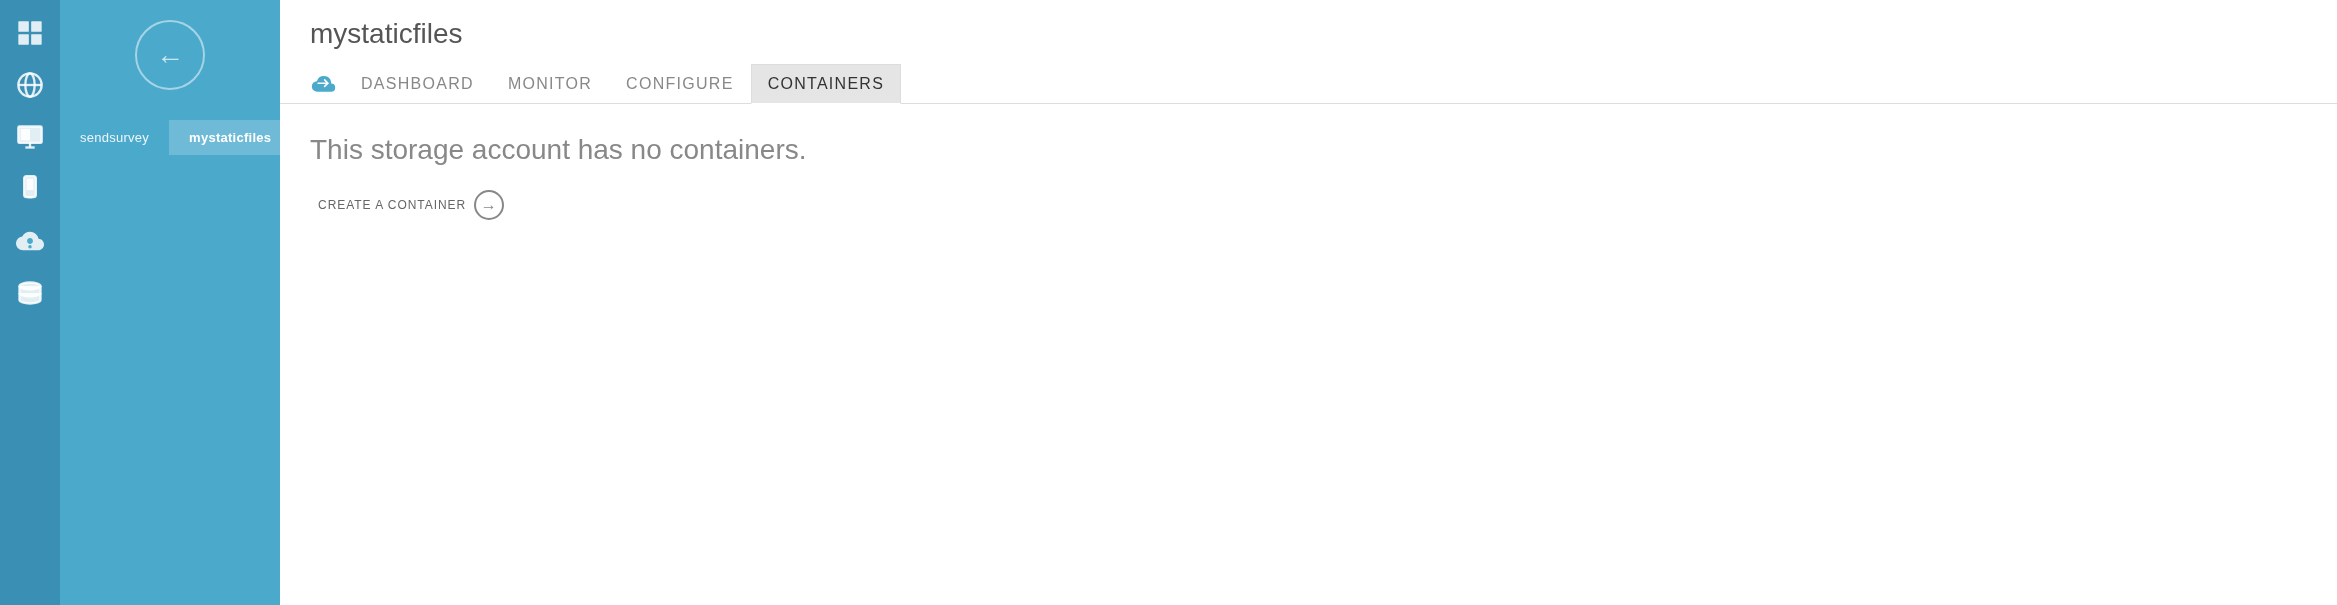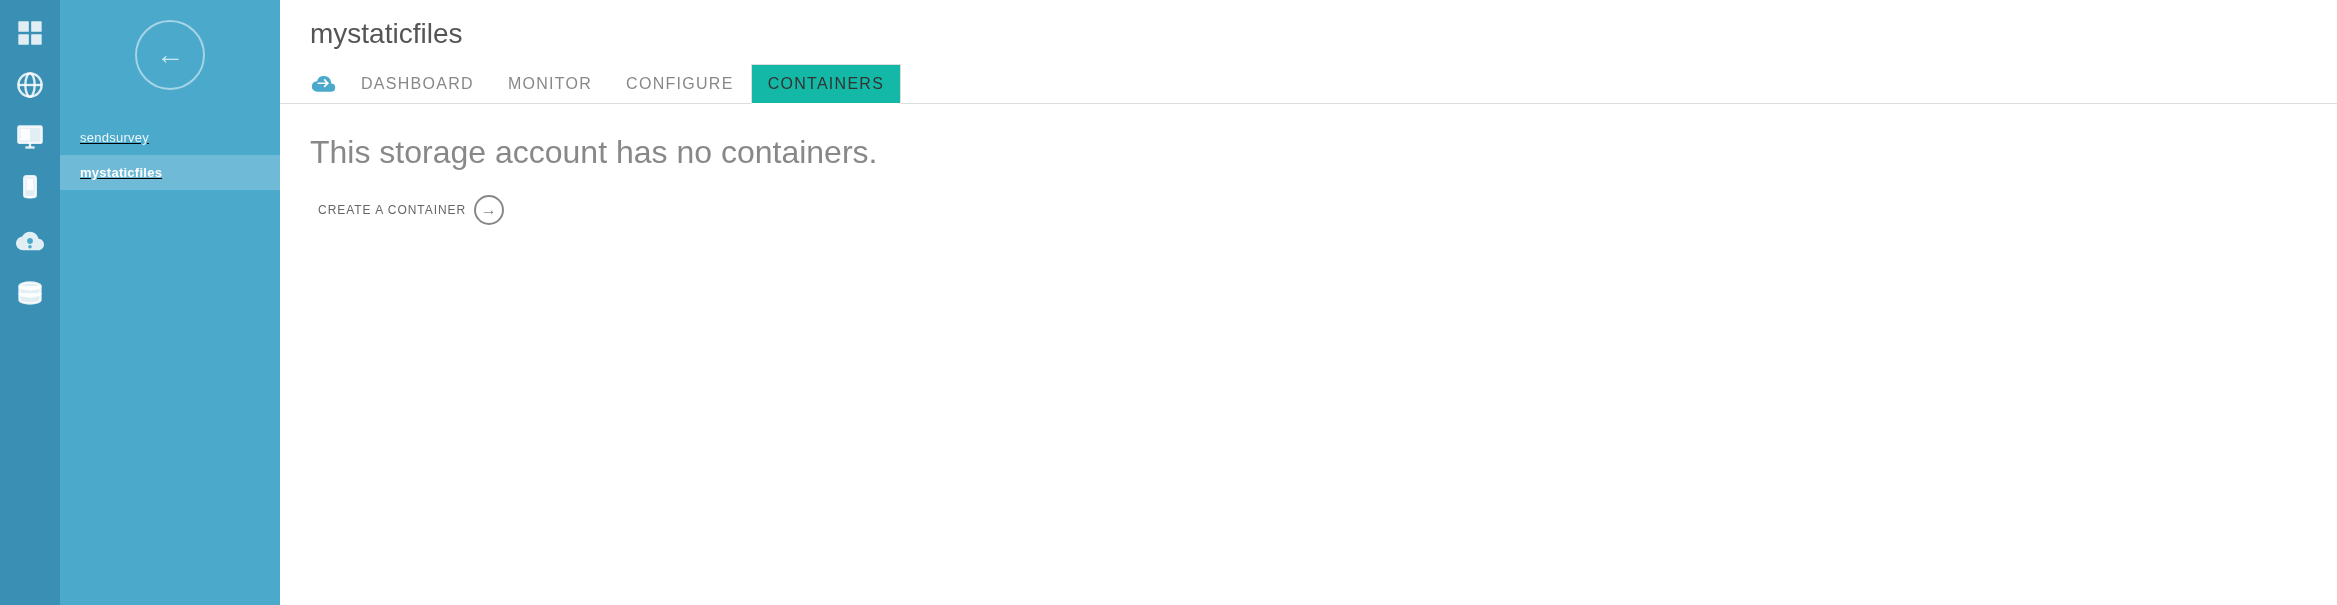--- a/index.html
+++ b/index.html
@@ -60,23 +60,22 @@
       border: 2px solid rgba(255,255,255,0.5);
       display: flex;
       align-items: center;
       justify-content: center;
       cursor: pointer;
       color: rgba(255,255,255,0.7);
       font-size: 28px;
     }
     .sidebar-items {
       display: flex;
-      flex-direction: column;
+      flex-direction: row;
       margin-top: 10px;
-      text-decoration: underline;
     }
     .sidebar-item {
       padding: 10px 20px;
       color: rgba(255,255,255,0.9);
       font-size: 13px;
       cursor: pointer;
       font-weight: 400;
       letter-spacing: 0.02em;
     }
     .sidebar-item.active {
@@ -130,30 +129,30 @@
       letter-spacing: 0.08em;
       text-transform: uppercase;
       border: 1px solid transparent;
       margin-bottom: -1px;
       white-space: nowrap;
     }
     .tab.active {
       color: #333;
       border: 1px solid #ddd;
       border-bottom: 1px solid #fff;
-      background: #14b8a6;
+      background: #e5e5e5;
     }
 
     
     .content-area {
       padding: 30px 30px;
       flex: 1;
     }
     .no-containers-msg {
-      font-size: 32px;
+      font-size: 28px;
       font-weight: 300;
       color: #888;
       margin-bottom: 24px;
     }
     .create-container-btn {
       display: inline-flex;
       align-items: center;
       gap: 8px;
       font-size: 12px;
       font-weight: 500;

